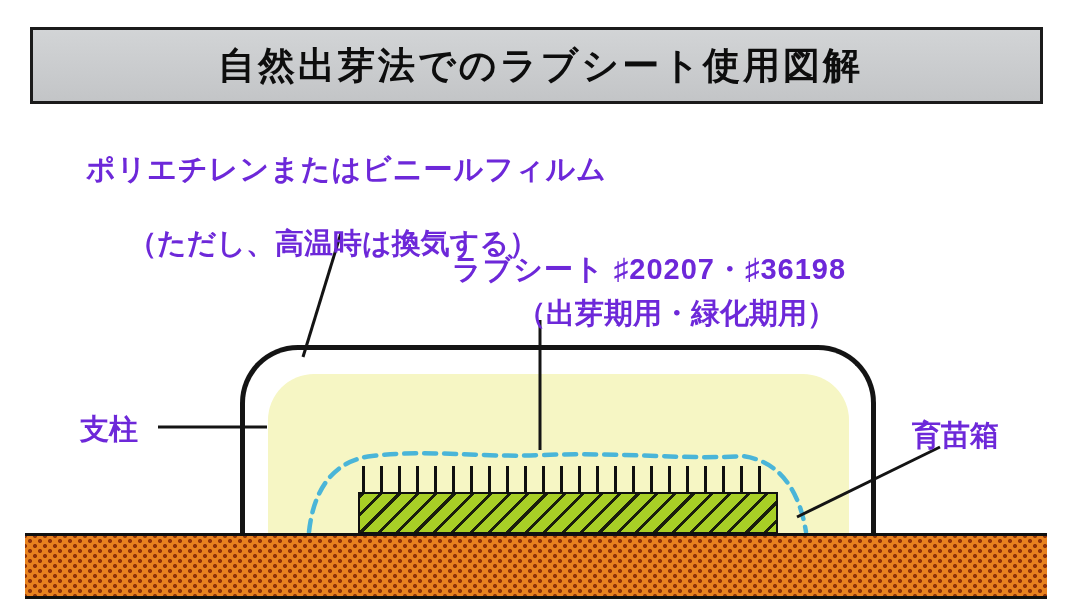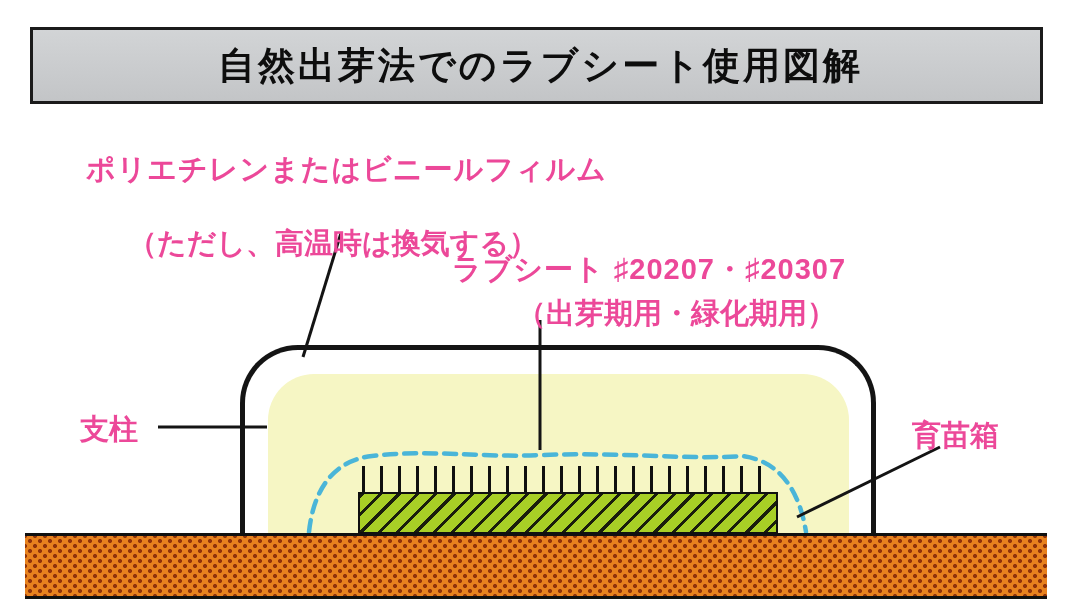--- a/index.html
+++ b/index.html
@@ -9,21 +9,21 @@
   }
   
   .title-bar{
     position:absolute;left:30px;top:27px;width:1013px;height:77px;
     background:linear-gradient(#d2d4d6,#c3c5c7);
     border:3px solid #1b1b1b;box-sizing:border-box;
     display:flex;align-items:center;justify-content:center;padding-left:8px;
   }
   .title-bar span{font-size:37px;font-weight:bold;letter-spacing:3px;color:#0d0d0d;}
   
-  .lbl{position:absolute;font-size:29px;font-weight:600;white-space:nowrap;color:#ec4899;}
+  .lbl{position:absolute;font-size:29px;font-weight:600;white-space:nowrap;color:#6d28d9;}
   .film-1{left:86px;top:150px;letter-spacing:1px;}
   .film-2{left:128px;top:194px;margin-top:30px;}
   .sheet-1{left:452px;top:250px;letter-spacing:1px;}
   .sheet-2{left:517px;top:294px;}
   .support{left:80px;top:410px;}
   .box-lbl{left:912px;top:416px;text-align:center;}
   
   .tunnel-outer{
     position:absolute;left:240px;top:345px;width:636px;height:190px;
     background:#ffffff;border:5px solid #141414;border-bottom:none;
@@ -77,18 +77,18 @@
     <line x1="341" y1="233" x2="303" y2="357" stroke="#141414" stroke-width="3"></line>
     <line x1="540" y1="320" x2="540" y2="450" stroke="#141414" stroke-width="3"></line>
     <line x1="158" y1="427" x2="267" y2="427" stroke="#141414" stroke-width="3"></line>
     <line x1="940" y1="447" x2="797" y2="517" stroke="#141414" stroke-width="3"></line>
   </svg>
 
   <div class="ground"></div>
 
   <div class="lbl film-1">ポリエチレンまたはビニールフィルム</div>
   <div class="lbl film-2">（ただし、高温時は換気する）</div>
-  <div class="lbl sheet-1">ラブシート ♯20207・♯20307</div>
+  <div class="lbl sheet-1">ラブシート ♯20207・♯36198</div>
   <div class="lbl sheet-2">（出芽期用・緑化期用）</div>
   <div class="lbl support">支柱</div>
   <div class="lbl box-lbl">育苗箱</div>
 
 </div>
 
 </body></html>

